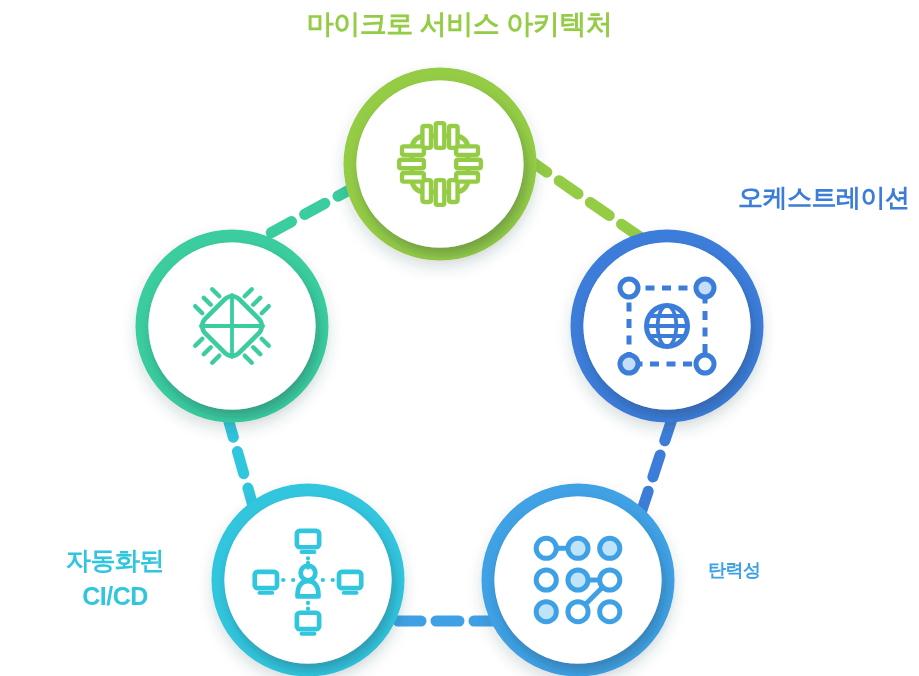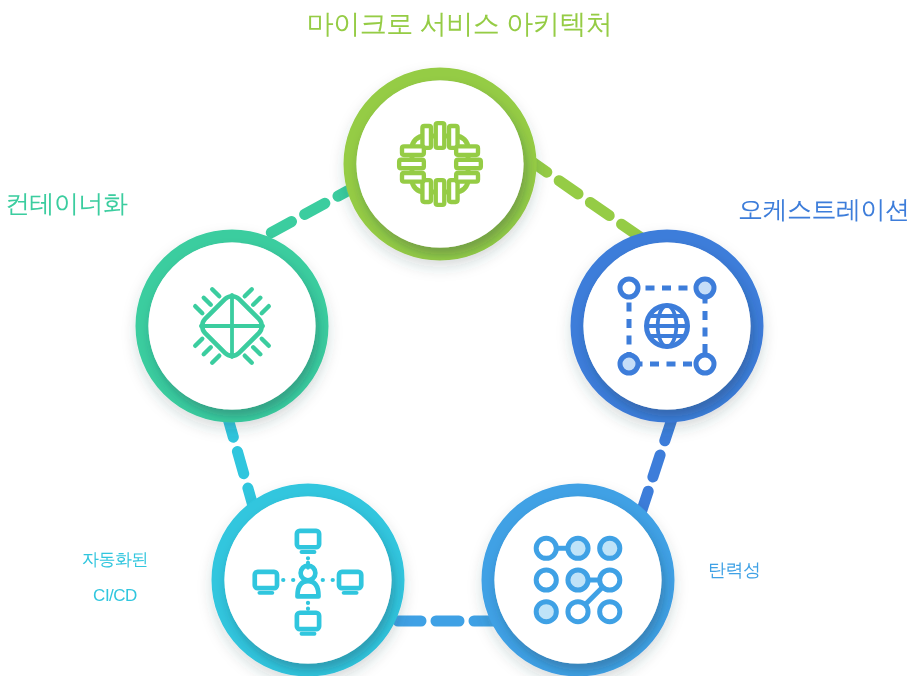--- a/index.html
+++ b/index.html
@@ -1,23 +1,23 @@
 <!DOCTYPE html>
 <html style="--c-background: #ffffff; --c-green: #95cc45; --c-teal: #3bcd9f; --c-cyan: #30c6de; --c-blue: #3d7dda; --c-lightblue: #3fa1e5; --c-blue_fill: #c4ddf8; --c-lightblue_fill: #bfe3f8;"><head>
 <meta charset="utf-8">
 <style>
   html,body{margin:0;padding:0;background:#fff;}
   .stage{position:relative;width:919px;height:676px;background:var(--c-background,#fff);overflow:hidden;
          font-family:"Liberation Sans","DejaVu Sans",sans-serif;}
   .stage svg{position:absolute;left:0;top:0;}
-  .lbl{position:absolute;font-weight:400;letter-spacing:-0.5px;white-space:pre-line;}
+  .lbl{position:absolute;font-weight:700;letter-spacing:-0.5px;white-space:pre-line;}
   #lbl-title{left:0;right:0;top:6px;text-align:center;font-size:27px;color:var(--c-green);}
   #lbl-container{left:5px;top:187px;font-size:25px;color:var(--c-teal);}
-  #lbl-orchestration{left:738px;top:193px;font-size:25px;color:var(--c-blue);}
-  #lbl-cicd{left:35px;top:542px;width:160px;text-align:center;font-size:17px;line-height:36px;color:var(--c-cyan);}
+  #lbl-orchestration{left:738px;top:181px;font-size:25px;color:var(--c-blue);}
+  #lbl-cicd{left:35px;top:542px;width:160px;text-align:center;font-size:25px;line-height:36px;color:var(--c-cyan);}
   #lbl-elastic{left:708px;top:558px;font-size:18px;color:var(--c-lightblue);}
   
   .st-green{stroke:var(--c-green);}  .st-teal{stroke:var(--c-teal);}
   .st-cyan{stroke:var(--c-cyan);}    .st-blue{stroke:var(--c-blue);}
   .st-lblue{stroke:var(--c-lightblue);}
   .fi-w{fill:#ffffff;} .fi-n{fill:none;}
   .fi-bluefill{fill:var(--c-blue_fill);} .fi-lbluefill{fill:var(--c-lightblue_fill);}
   .ring{fill:none;stroke-width:13;}
   .con{fill:none;stroke-width:11;stroke-linecap:round;stroke-dasharray:23 15;}
 </style>
@@ -154,18 +154,17 @@
           <circle class="fi-w" cx="73" cy="50" r="7.3"></circle>
           <circle class="fi-lbluefill" cx="27" cy="73" r="7.3"></circle>
           <circle class="fi-w" cx="50" cy="73" r="7.3"></circle>
           <circle class="fi-w" cx="73" cy="73" r="7.3"></circle>
         </g>
       </g>
     </g>
   </svg>
 
   <div id="lbl-title" class="lbl">마이크로 서비스 아키텍처</div>
-  <div id="lbl-container" class="lbl">컨테이너화</div>
   <div id="lbl-orchestration" class="lbl">오케스트레이션</div>
   <div id="lbl-cicd" class="lbl">자동화된
 CI/CD</div>
   <div id="lbl-elastic" class="lbl">탄력성</div>
 </div>
 
 </body></html>

